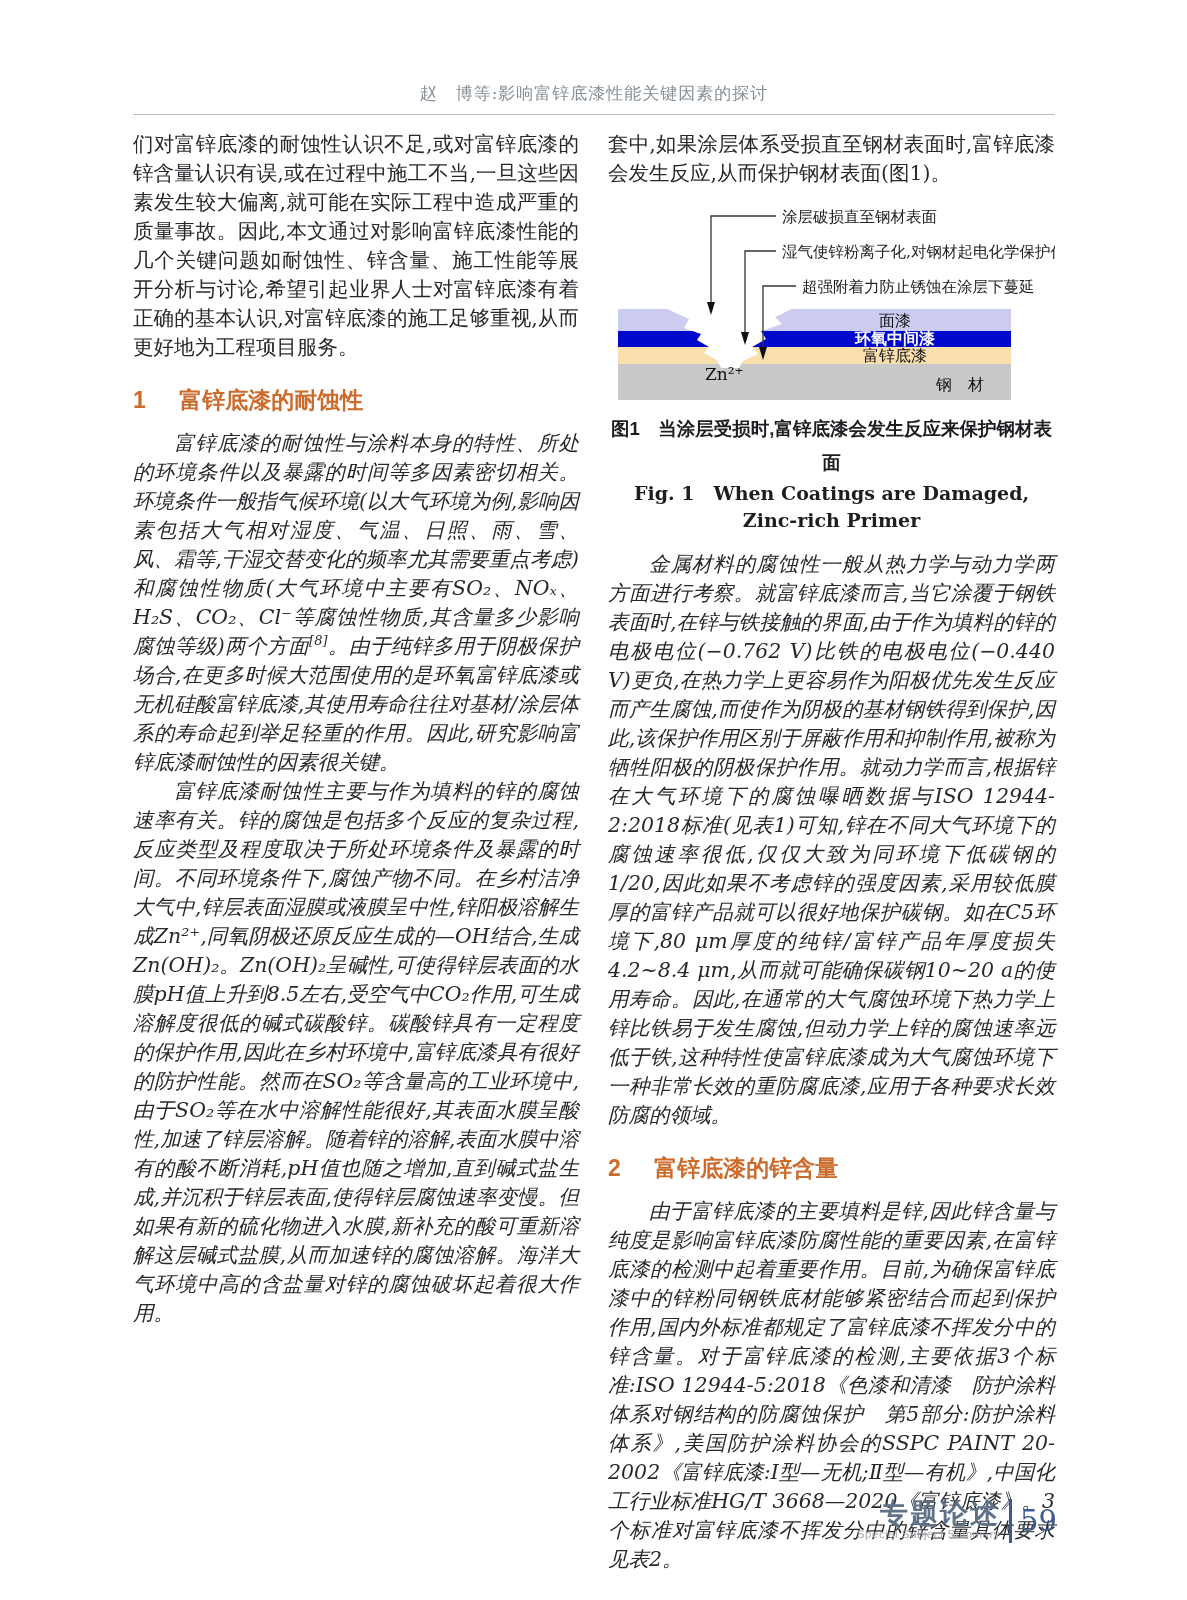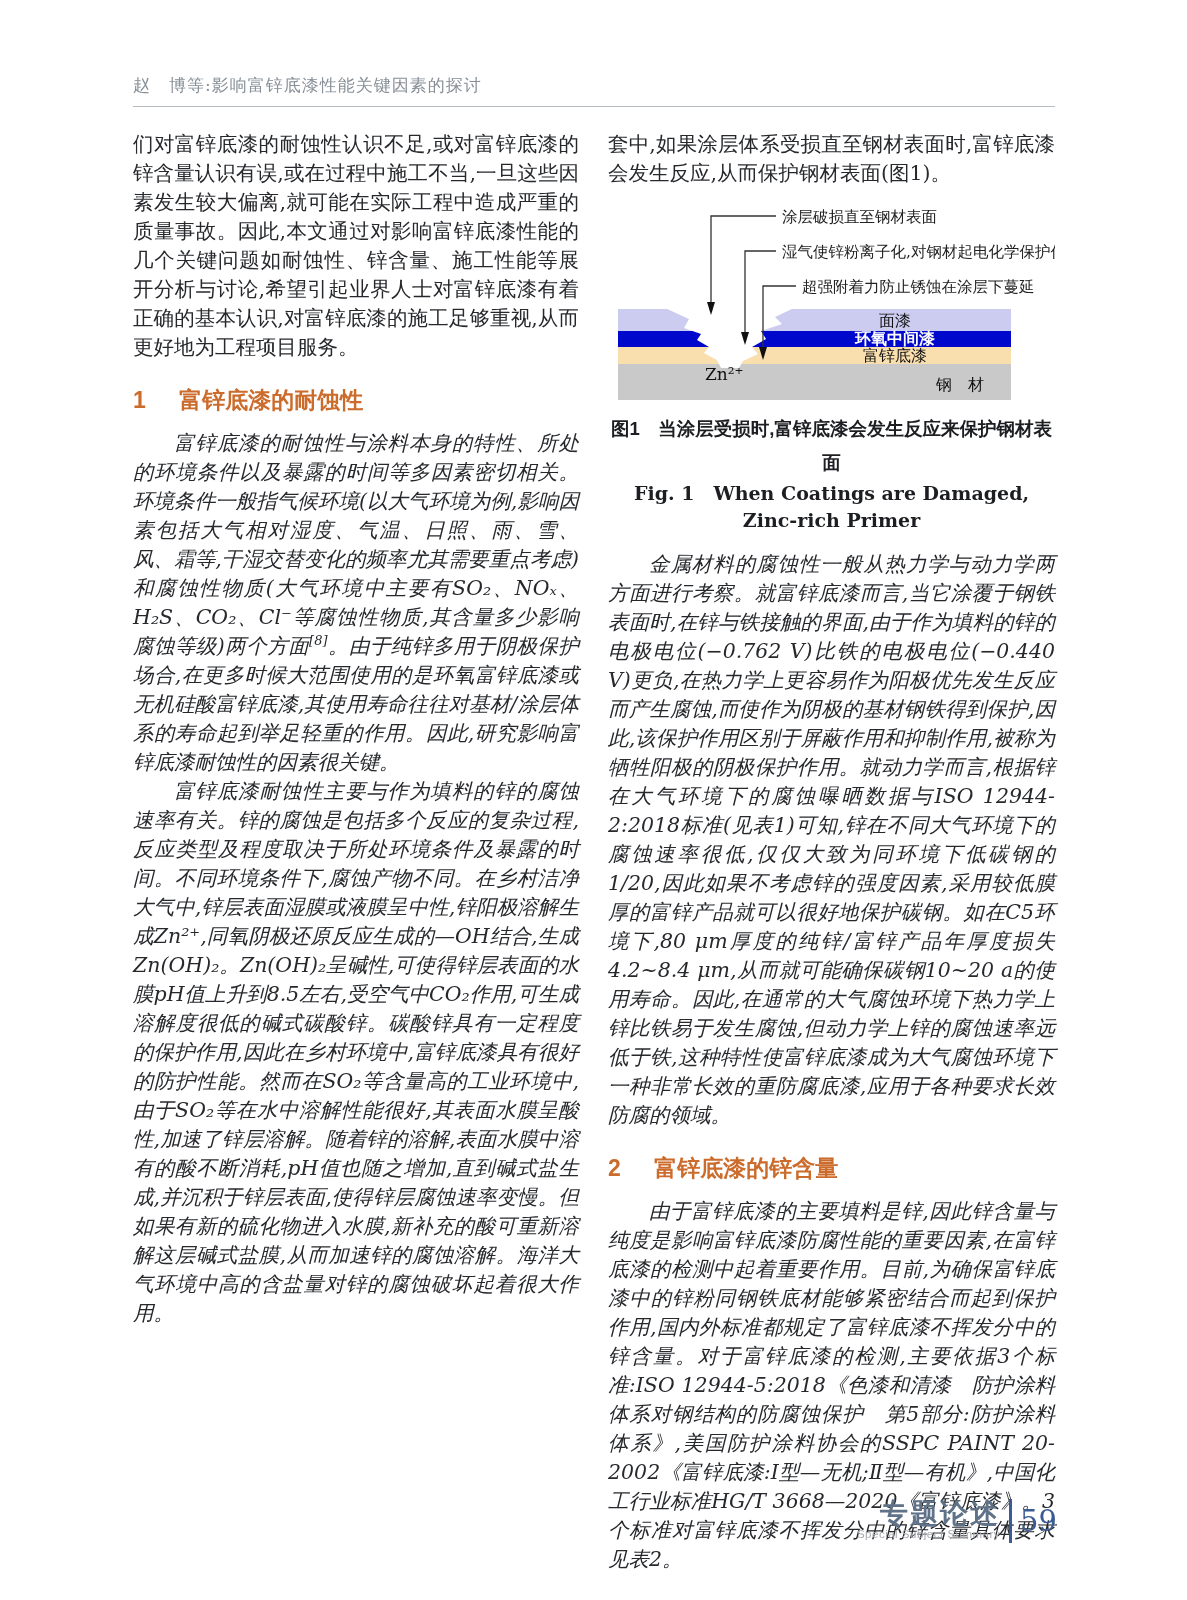--- a/index.html
+++ b/index.html
@@ -1,20 +1,20 @@
 <!DOCTYPE html>
 <html lang="zh"><head>
 <meta charset="utf-8">
 <style>
   html,body{margin:0;padding:0;background:#ffffff;}
   .page{position:relative;width:1187px;height:1600px;background:#ffffff;overflow:hidden;
         font-family:"DejaVu Serif","Liberation Serif",serif;color:#26282c;}
 
   
-  .header{position:absolute;left:133px;top:74px;width:922px;text-align:left;
+  .header{position:absolute;left:133px;top:82px;width:922px;text-align:center;
           padding-bottom:9px;border-bottom:1.5px solid #b7bdc3;}
   .running-title{font-size:17px;color:#868f97;letter-spacing:1px;}
 
   
   .col{position:absolute;top:130px;}
   .col-left{left:133px;width:446px;}
   .col-right{left:608px;width:447px;}
 
   .body-p{margin:0;font-size:20.5px;line-height:29px;text-align:justify;}
   .indent{text-indent:2em;font-style:italic;}

